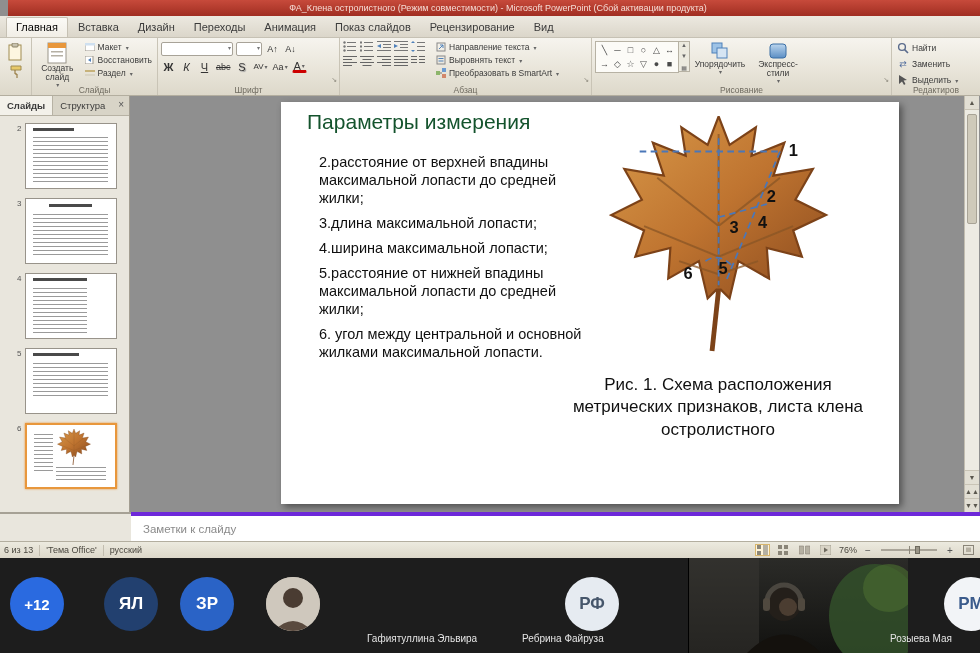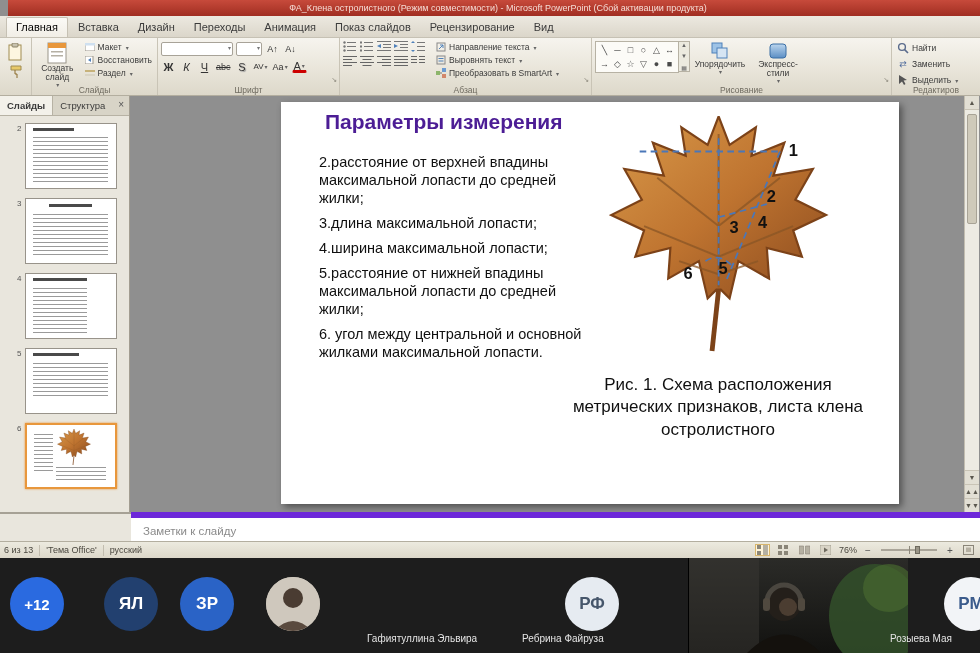--- a/index.html
+++ b/index.html
@@ -63,37 +63,37 @@
   .throw{display:flex;gap:3px}
   .thumb-num{font-size:8px;color:#555;width:9px;text-align:right;padding-top:1px}
   .thumb{width:92px;height:66px;background:#fff;border:1px solid #98938a;position:relative;overflow:hidden}
   .sel .thumb{border:2px solid #e8973c;box-shadow:0 0 2px #e8973c}
   .th{position:absolute;height:3px;background:#4a4a4a}
   .tl{position:absolute;background:repeating-linear-gradient(to bottom,#9a9a9a 0 1px,transparent 1px 4px)}
 
   .canvas{position:absolute;left:131px;top:0;width:849px;height:100%}
   .slide{position:absolute;left:150px;top:6px;width:618px;height:402px;background:#fff;
     box-shadow:3px 3px 7px rgba(0,0,0,.45)}
-  .slide-title{position:absolute;left:44px;top:8px;font-size:21px;font-weight:bold;color:#4c1d95}
+  .slide-title{position:absolute;left:26px;top:8px;font-size:21px;font-weight:normal;color:#14532d}
   .slide-list{position:absolute;left:38px;top:52px;width:280px;font-size:14.5px;color:#101010}
   .slide-list .li{margin-bottom:7px;line-height:1.24}
   .leaf-wrap{position:absolute;left:328px;top:14px;width:228px;height:242px}
   .slide-caption{position:absolute;left:277px;top:272px;width:320px;text-align:center;
     font-size:17px;line-height:1.32;color:#101010}
 
   .vscroll{position:absolute;right:1px;top:0;bottom:0;width:15px;background:#edebe3;
     border-left:1px solid #c2bdb0;display:flex;flex-direction:column}
   .varr{height:14px;font-size:7px;color:#5a574e;text-align:center;line-height:14px;background:#e2dfd4;border-bottom:1px solid #c9c4b6}
   .vtrack{flex:1;position:relative}
   .vthumb{position:absolute;left:2px;right:2px;top:4px;height:110px;background:#cfcaba;border:1px solid #a8a396;border-radius:2px}
   .varr.b{border-top:1px solid #c9c4b6;border-bottom:none}
 
   
   .notes{position:absolute;top:512px;left:131px;width:849px;height:29px;background:#fff;
-    border-top:6px solid #6d28d9;font-size:11.5px;color:#8a8a8a;padding:7px 0 0 12px}
+    border-top:4px solid #6d28d9;font-size:11.5px;color:#8a8a8a;padding:7px 0 0 12px}
   .notes-left-fill{position:absolute;top:512px;left:0;width:131px;height:29px;background:#e9e6dd;border-top:2px solid #a6a195}
   .statusbar{position:absolute;top:541px;left:0;width:980px;height:17px;
     background:linear-gradient(#eceadf,#dcd7c9);border-top:1px solid #b3ae9f;
     display:flex;align-items:center;font-size:9px;color:#4a473f;padding:0 4px;gap:6px}
   .ssep{width:1px;height:11px;background:#c2bdaf}
   .sspacer{flex:1}
   .vicon{display:inline-flex;width:15px;height:12px;align-items:center;justify-content:center;border:1px solid transparent}
   .vicon.on{background:#fdf3d9;border:1px solid #d8b56a}
   .zslider{width:56px;height:2px;background:#aaa599;position:relative;margin:0 2px}
   .zslider .mid{position:absolute;left:50%;top:-3px;width:1px;height:8px;background:#8e897c}

